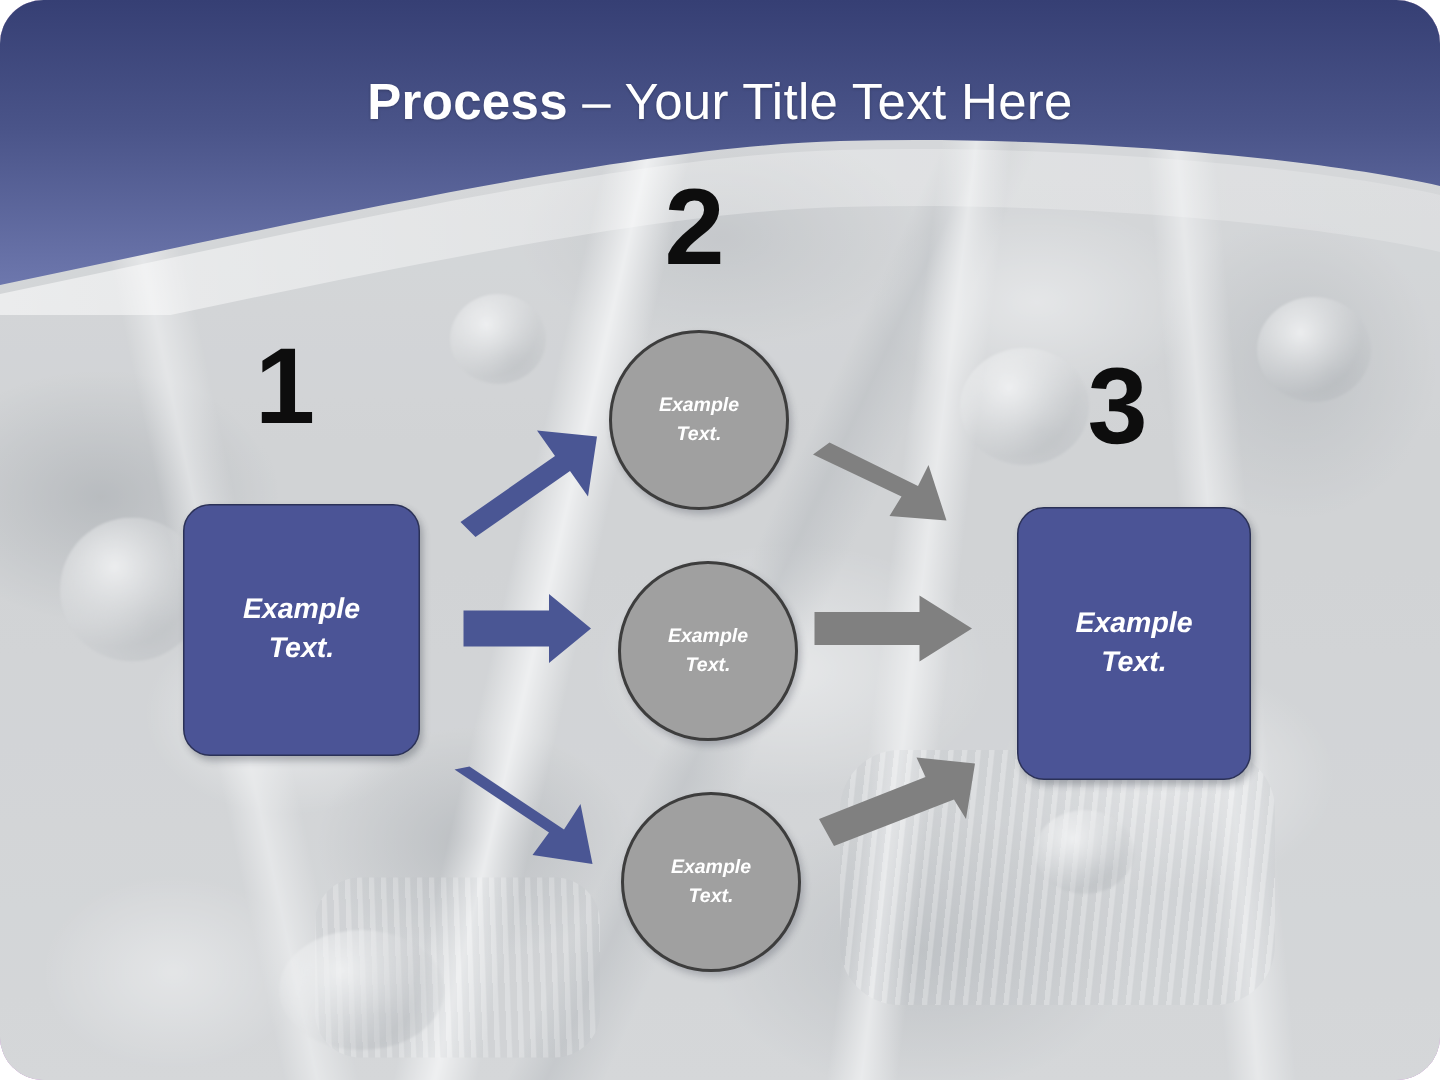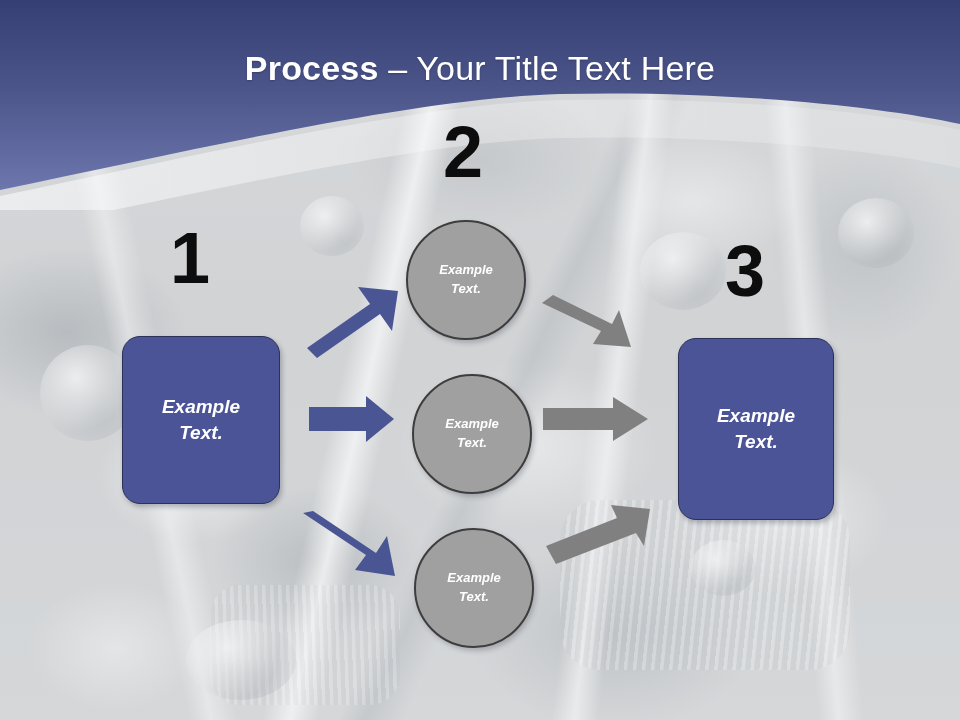--- a/index.html
+++ b/index.html
@@ -9,20 +9,21 @@
   }
   body {
     font-family: "Liberation Sans", sans-serif;
   }
   #slide {
     position: relative;
     width: 960px;
     height: 720px;
     overflow: hidden;
     background: #d946ef;
+    border-radius: 29px;
   }
 
   
   #photo-bg {
     position: absolute;
     inset: 0;
     background-color: #c6c8ca;
     background-image:
       
       linear-gradient(103deg, rgba(255,255,255,0)   38%, rgba(255,255,255,.85) 40.5%, rgba(255,255,255,0) 43%),

